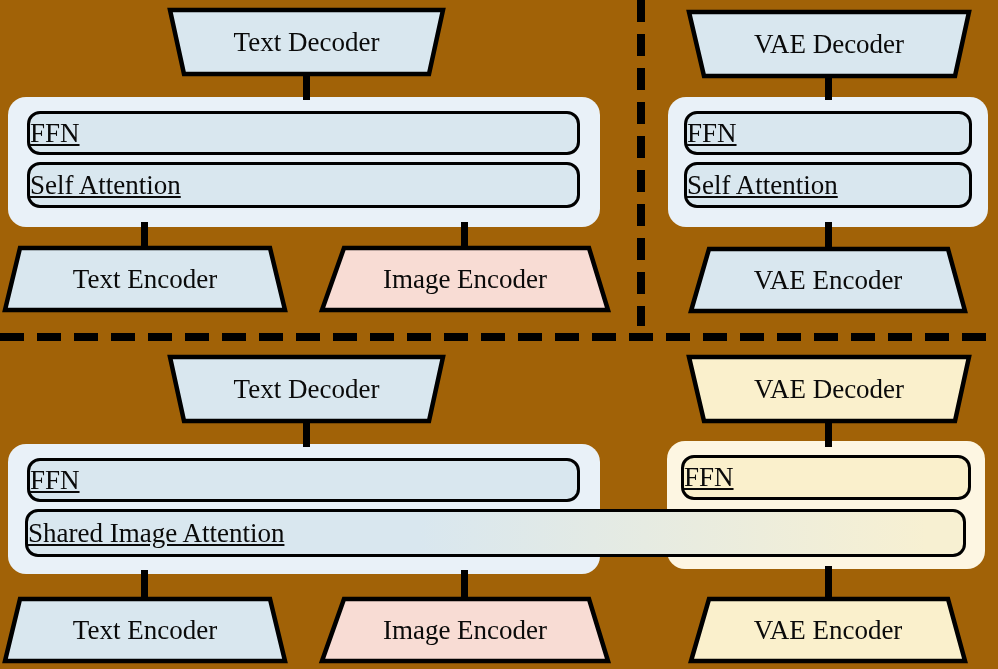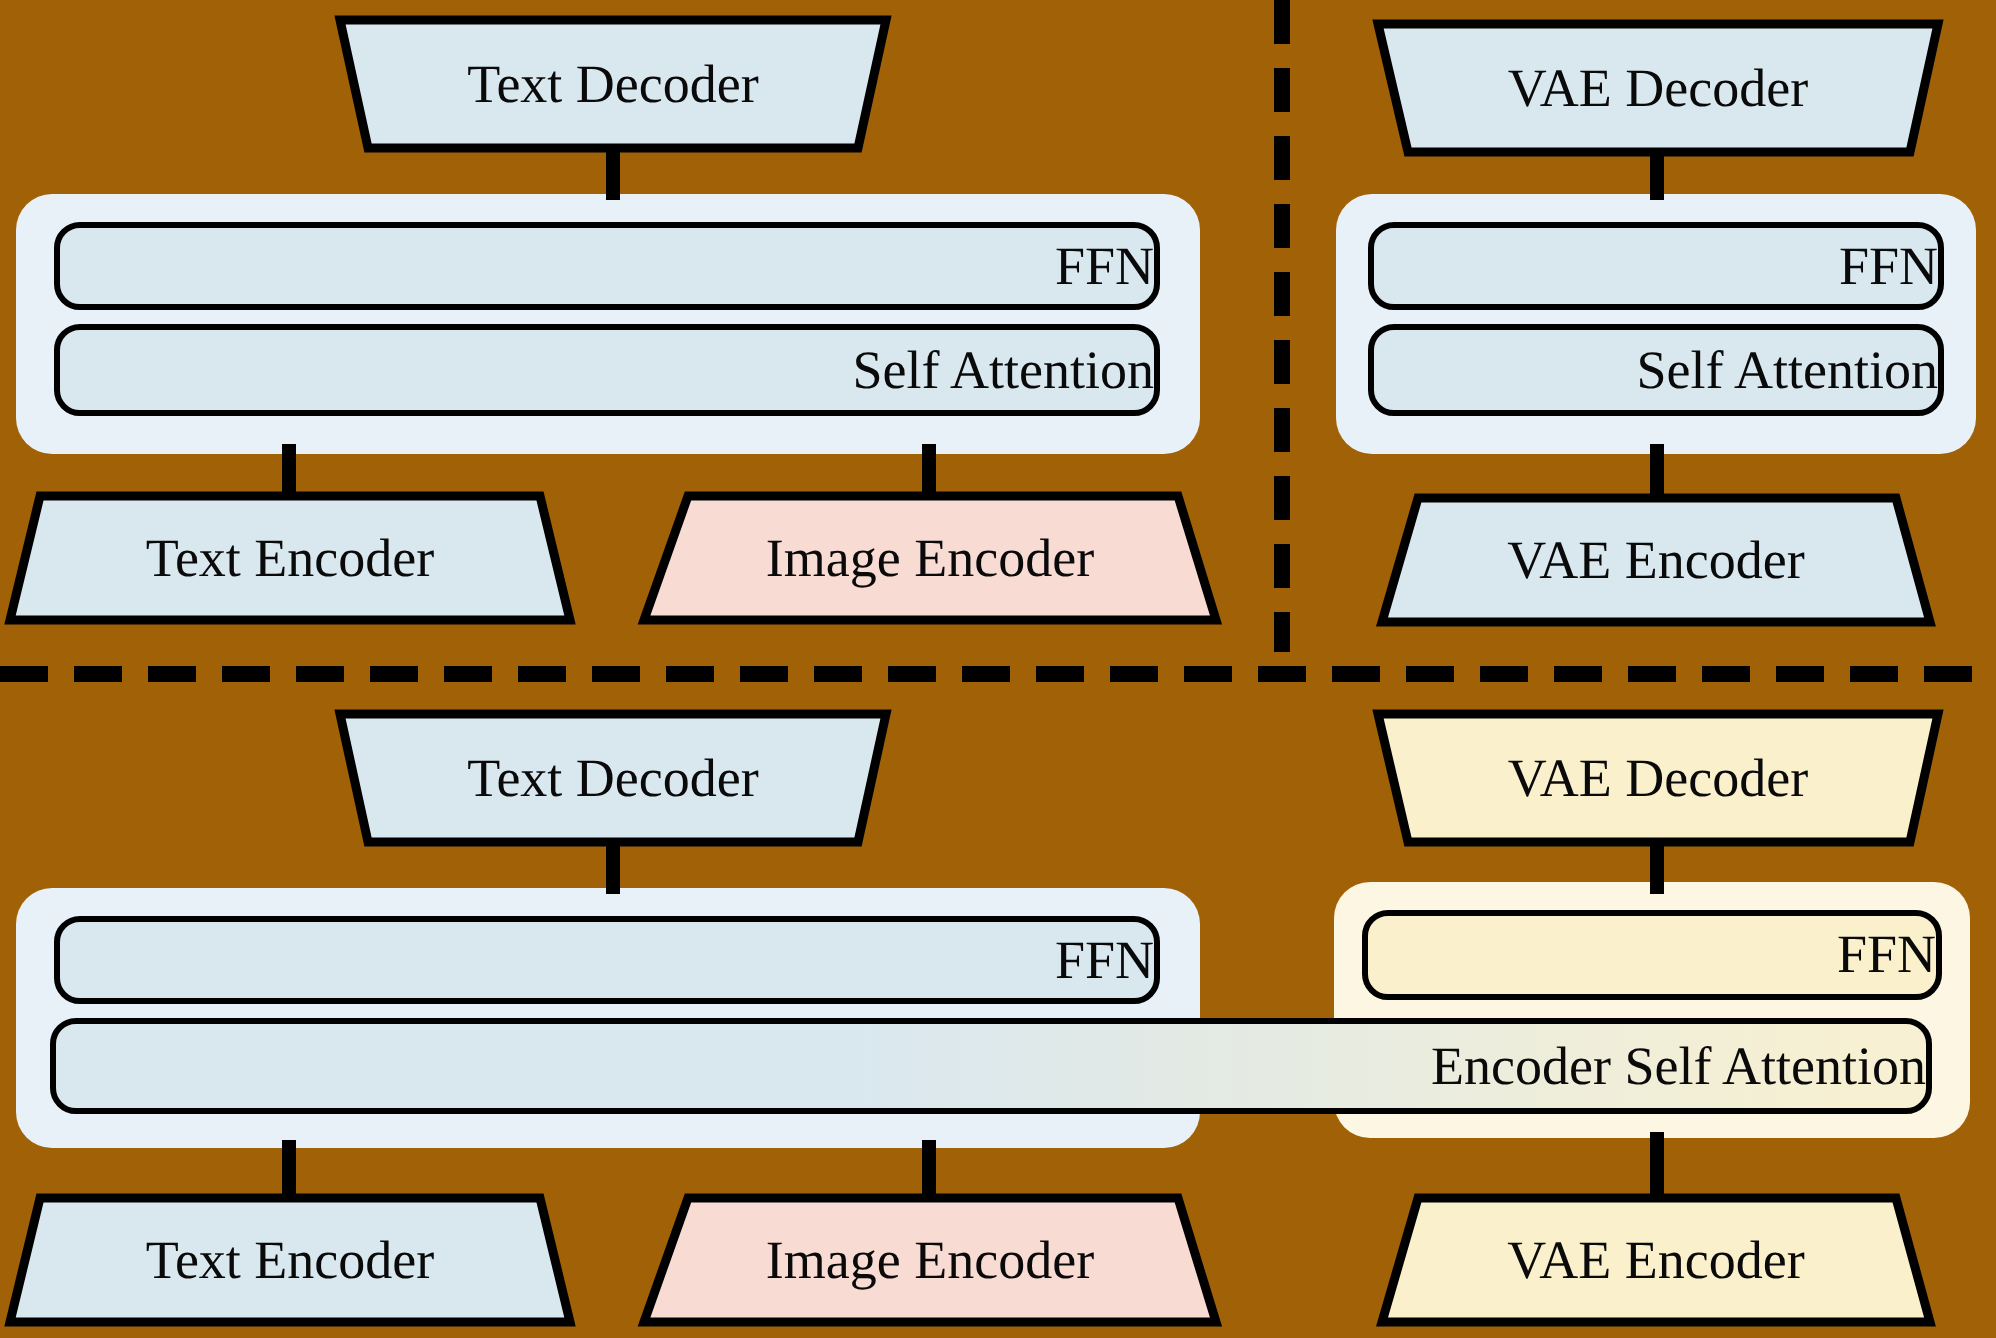--- a/index.html
+++ b/index.html
@@ -12,22 +12,23 @@
   #canvas{
     position:relative;width:998px;height:669px;background:#a16207;
     overflow:hidden;font-family:"Liberation Serif","DejaVu Serif",serif;
     color:#0a0a0a;font-size:27px;
   }
   .halo{position:absolute;border-radius:18px;}
   .halo.blue{background:var(--blue-halo);}
   .halo.yellow{background:var(--yellow-halo);}
   .box{
     position:absolute;border:3.5px solid var(--border);border-radius:13px;
-    background:var(--blue-fill);display:flex;align-items:center;justify-content:flex-end;
+    background:var(--blue-fill);display:flex;align-items:center;justify-content:flex-start;
     box-sizing:border-box;
+    text-decoration:underline;
   }
   .box.yellow{background:var(--yellow-fill);}
   .box.shared{
     background:linear-gradient(90deg,var(--shared-left) 0%,var(--shared-left) 42%,
       var(--shared-mid) 66%,#ecedd c 78%,var(--shared-right) 96%);
     background:linear-gradient(90deg,var(--shared-left) 0%,var(--shared-left) 42%,
       var(--shared-mid) 66%,var(--shared-right) 96%);
   }
   .conn{position:absolute;width:7px;background:var(--border);}
   .trap{position:absolute;}
@@ -150,21 +151,21 @@
       <polygon points="2,2 282,2 268,66 17,66" style="fill:var(--yellow-fill);stroke:var(--border);stroke-width:4.5"></polygon>
     </svg>
     <div class="lbl">VAE Decoder</div>
   </div>
 
   <div class="box yellow" style="left:681px;top:455px;width:290px;height:45px;">
     <span>FFN</span>
   </div>
 
   <div class="box shared" style="left:25px;top:509px;width:941px;height:48px;">
-    <span>Encoder Self Attention</span>
+    <span>Shared Image Attention</span>
   </div>
 
   <div class="trap" style="left:689px;top:597px;width:278px;height:66px;">
     <svg width="278" height="66">
       <polygon points="20,2 259,2 276,64 2,64" style="fill:var(--yellow-fill);stroke:var(--border);stroke-width:4.5"></polygon>
     </svg>
     <div class="lbl">VAE Encoder</div>
   </div>
 
 </div>

